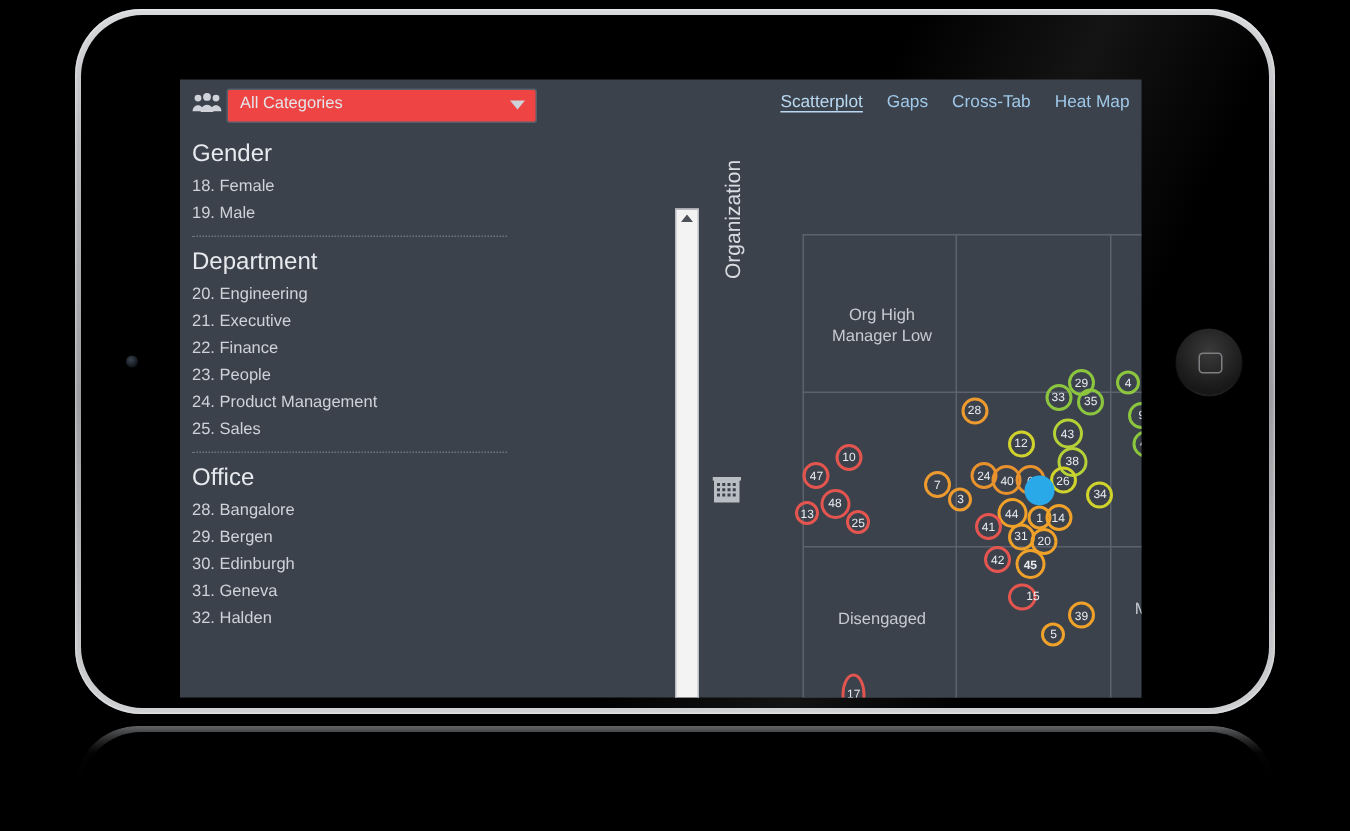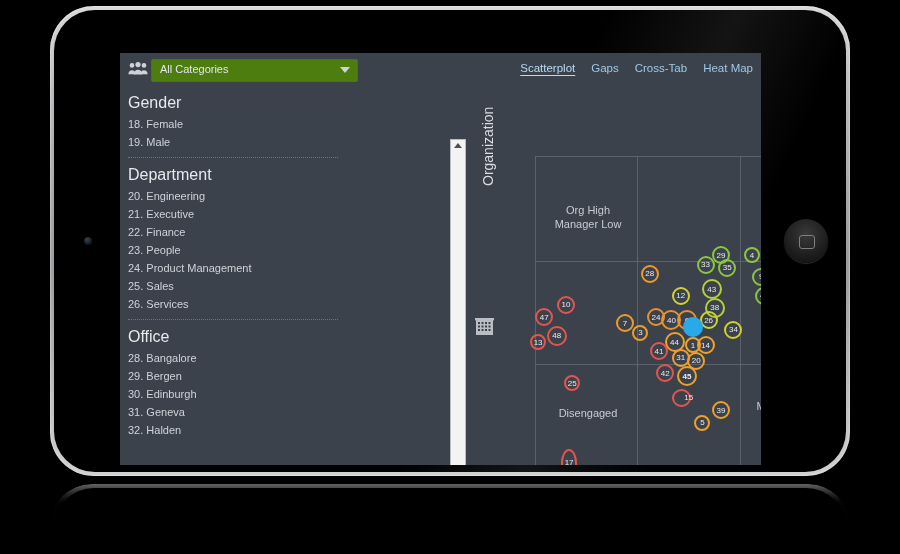--- a/index.html
+++ b/index.html
@@ -30,21 +30,21 @@
     mask-image:linear-gradient(180deg,#000 0%,rgba(0,0,0,.25) 48%,rgba(0,0,0,0) 85%);}
   .refl-inner{position:absolute;left:4px;top:4px;right:4px;bottom:0;border-radius:40px 40px 26px 26px;background:#000;}
 
   
   .app{position:absolute;left:120px;top:53px;width:641px;height:412px;background:#3c424c;
     color:#d5d8dd;overflow:hidden;}
 
   .topbar{position:relative;height:33px;}
   .people-icon{position:absolute;left:8px;top:8px;width:20px;height:16px;}
   .cat-select{position:absolute;left:31px;top:6px;width:205px;height:21px;
-    background:#4d7c0f;border:1px solid #565e6a;border-radius:2px;}
+    background:#ef4444;border:1px solid #565e6a;border-radius:2px;}
   .cat-select .lbl{position:absolute;left:8px;top:3px;font-size:11px;color:#e3e6ea;}
   .chev{position:absolute;right:7px;top:7px;width:0;height:0;
     border-left:5px solid transparent;border-right:5px solid transparent;border-top:6px solid #cfd3d9;}
   .tabs{position:absolute;right:8px;top:9px;font-size:11.5px;}
   .tabs a{color:#9fc8e8;margin-left:16px;text-decoration:none;}
   .tabs a.active{color:#b9d9f2;text-decoration:underline;text-underline-offset:3px;}
 
   
   .sidebar{position:absolute;left:0;top:33px;width:228px;height:379px;overflow:hidden;padding-left:8px;
     box-sizing:border-box;}
@@ -114,21 +114,20 @@
         <div class="itm">18. Female</div>
         <div class="itm">19. Male</div>
         <div class="dotted"></div>
         <div class="grp">Department</div>
         <div class="itm">20. Engineering</div>
         <div class="itm">21. Executive</div>
         <div class="itm">22. Finance</div>
         <div class="itm">23. People</div>
         <div class="itm">24. Product Management</div>
         <div class="itm">25. Sales</div>
-        <div class="itm">26. Services</div>
         <div class="dotted"></div>
         <div class="grp">Office</div>
         <div class="itm">28. Bangalore</div>
         <div class="itm">29. Bergen</div>
         <div class="itm">30. Edinburgh</div>
         <div class="itm">31. Geneva</div>
         <div class="itm">32. Halden</div>
       </div>
 
     <div class="scrollbar">
@@ -178,21 +177,21 @@
         <div class="qlab" style="left:196px;top:243px;">
           <span>Manager High</span><br>
           
         </div>
 
         <div id="points">
             <div class="bub" style="width: 18px; height: 18px; left: 0.3px; top: 152.2px; border-color: rgb(229, 85, 79);">47</div>
             <div class="bub" style="width: 18px; height: 18px; left: 22px; top: 139.8px; border-color: rgb(229, 85, 79);">10</div>
             <div class="bub" style="width: 16px; height: 16px; left: -4.9px; top: 178px; border-color: rgb(229, 85, 79);">13</div>
             <div class="bub" style="width: 20px; height: 20px; left: 11.7px; top: 169.8px; border-color: rgb(229, 85, 79);">48</div>
-            <div class="bub" style="width: 16px; height: 16px; left: 29.2px; top: 184.2px; border-color: rgb(229, 85, 79); margin-top: 35px;">25</div>
+            <div class="bub" style="width: 16px; height: 16px; left: 29.2px; top: 184.2px; border-color: rgb(229, 85, 79);">25</div>
             <div class="bub" style="width: 18px; height: 18px; left: 80.9px; top: 158.4px; border-color: rgb(237, 154, 46);">7</div>
             <div class="bub" style="width: 16px; height: 16px; left: 97.4px; top: 168.7px; border-color: rgb(237, 154, 46);">3</div>
             <div class="bub" style="width: 18px; height: 18px; left: 105.7px; top: 108.8px; border-color: rgb(237, 154, 46);">28</div>
             <div class="bub" style="width: 18px; height: 18px; left: 136.7px; top: 130.5px; border-color: rgb(207, 211, 44);">12</div>
             <div class="bub" style="width: 18px; height: 18px; left: 111.9px; top: 152.2px; border-color: rgb(232, 146, 46);">24</div>
             <div class="bub" style="width: 20px; height: 20px; left: 126.4px; top: 154.3px; border-color: rgb(232, 146, 46);">40</div>
             <div class="bub" style="width: 20px; height: 20px; left: 141.9px; top: 154.3px; border-color: rgb(232, 146, 46);">6</div>
             <div class="bub" style="width: 20px; height: 20px; left: 129.5px; top: 176px; border-color: rgb(239, 161, 41); text-align: center;">44</div>
             <div class="bub" style="width: 18px; height: 18px; left: 115px; top: 186.3px; border-color: rgb(229, 85, 79);">41</div>
             <div class="bub" style="width: 18px; height: 18px; left: 136.7px; top: 192.5px; border-color: rgb(239, 161, 41);">31</div>

